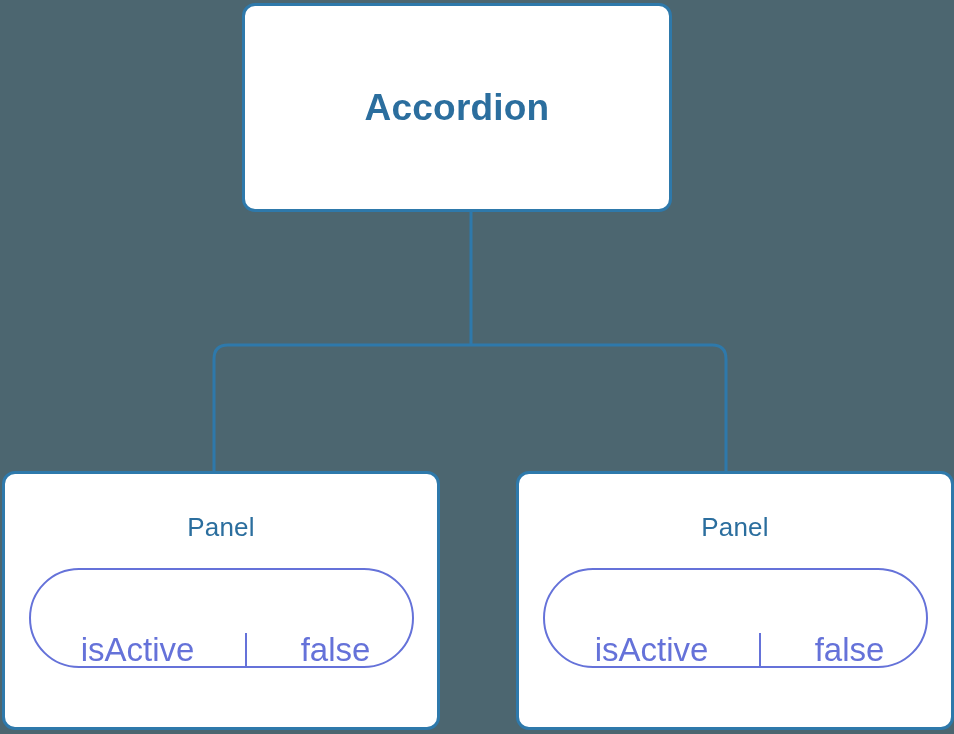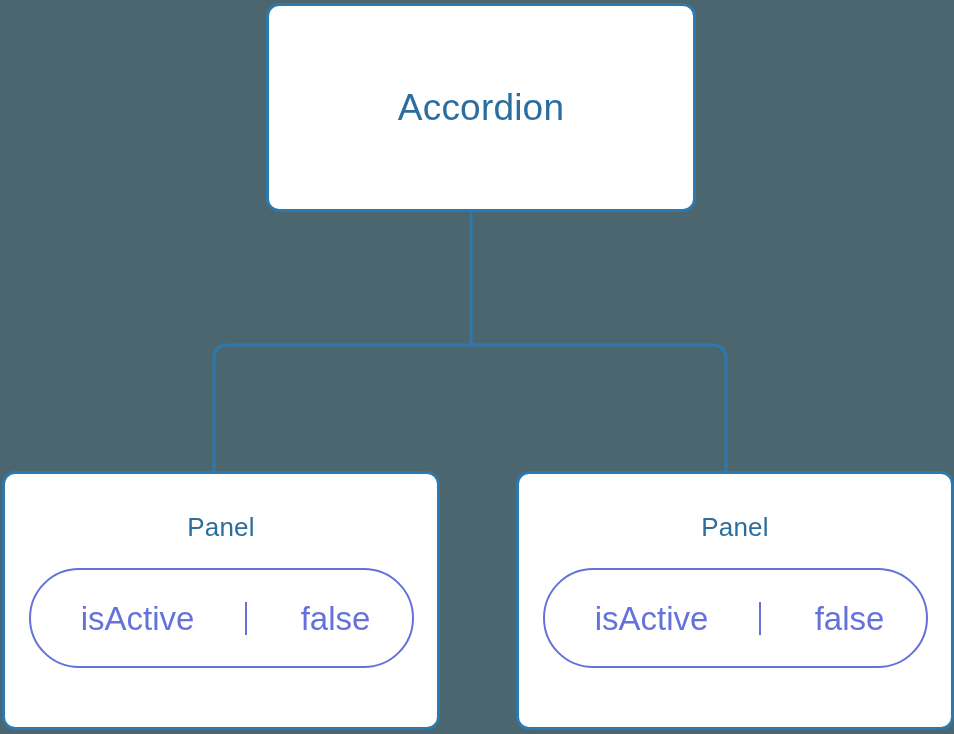--- a/index.html
+++ b/index.html
@@ -37,25 +37,26 @@
     box-sizing: border-box;
     background: #ffffff;
     border: 3px solid #2e79ab;
     border-radius: 13px;
     display: flex;
     flex-direction: column;
     align-items: center;
   }
 
   #node-accordion {
-    left: 266px;
+    left: 242px;
     top: 3px;
     width: 430px;
     height: 209px;
     justify-content: center;
+    font-weight: bold;
   }
 
   #node-panel-left {
     left: 2px;
     top: 471px;
     width: 438px;
     height: 259px;
     padding-top: 40px;
   }
 
@@ -80,21 +81,21 @@
   }
 
   
   .prop-pill {
     box-sizing: border-box;
     margin-top: 28px;
     height: 100px;
     border: 2px solid #6572d9;
     border-radius: 50px;
     display: flex;
-    align-items: center;
+    align-items: flex-end;
     background: transparent;
   }
 
   .prop-key,
   .prop-val {
     display: flex;
     align-items: center;
     justify-content: center;
     color: #6572d9;
     font-size: 33px;

